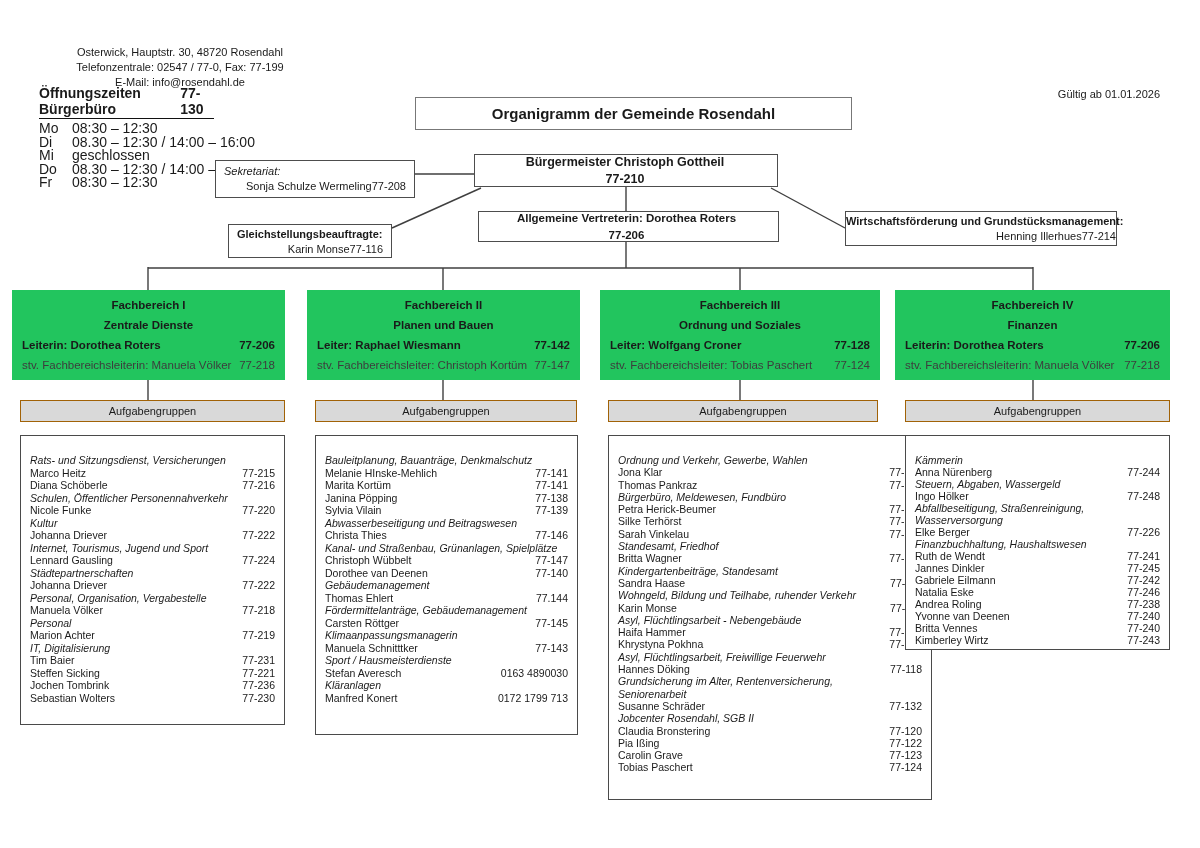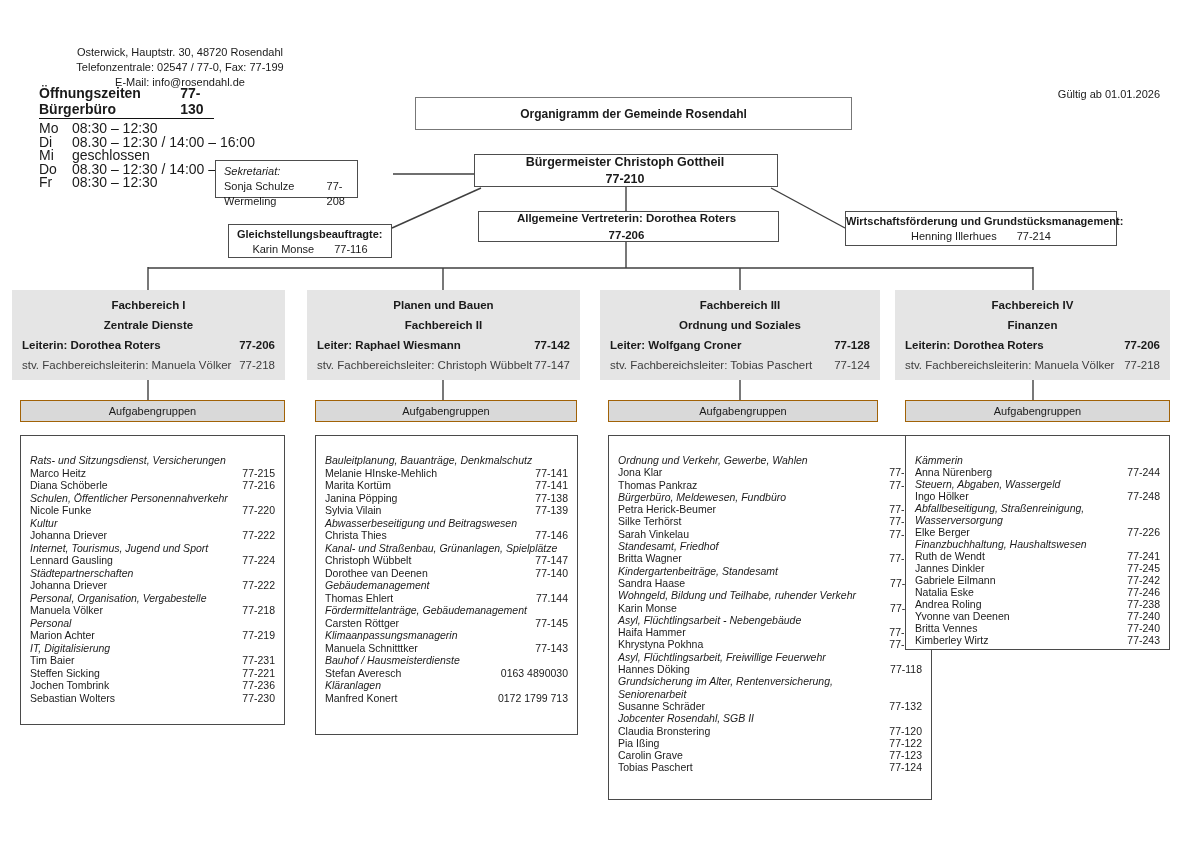--- a/index.html
+++ b/index.html
@@ -11,47 +11,47 @@
   .contact { position:absolute; left:20px; top:45px; width:320px; text-align:center; font-size:11px; line-height:15px; }
   .hours { position:absolute; left:39px; top:85px; font-size:14px; }
   .hours-header { display:flex; justify-content:space-between; width:175px; font-weight:bold; border-bottom:1.5px solid #111; padding-bottom:1px; margin-bottom:3px; }
   .oh-row { display:flex; line-height:13.5px; }
   .oh-day { width:33px; }
 
   .valid-from { position:absolute; left:1040px; top:88px; width:120px; font-size:11px; text-align:right; }
 
   
   .title-box { position:absolute; left:415px; top:97px; width:437px; height:33px; border:1px solid #777;
-               display:flex; align-items:center; justify-content:center; font-size:12px; font-weight:bold; }
+               display:flex; align-items:center; justify-content:center; font-size:15px; font-weight:bold; }
 
   
   .box { position:absolute; border:1px solid #4d4d4d; background:#fff; font-size:11px; }
   .box-mayor { left:474px; top:154px; width:304px; height:33px; display:flex; align-items:center;
                justify-content:space-between; padding:0 32px 0 30px; font-weight:bold; font-size:12.5px;flex-direction:column; }
-  .box-secretariat { left:215px; top:160px; width:143px; height:38px; padding:3px 8px; line-height:15px; }
+  .box-secretariat { left:215px; top:160px; width:200px; height:38px; padding:3px 8px; line-height:15px; }
   .box-equal { left:228px; top:224px; width:164px; height:34px; padding:2px 8px; line-height:14.5px; }
   .box-deputy { left:478px; top:211px; width:301px; height:31px; display:flex; align-items:center;
                 justify-content:space-between; padding:0 28px 0 24px; font-weight:bold; font-size:11.5px;flex-direction:column; }
   .box-econ { left:845px; top:211px; width:272px; height:35px; padding:2px 0; line-height:14.5px; font-size:11px; }
-  .row-split { display:flex; justify-content:center;gap:20px; }
+  .row-split { display:flex; justify-content:flex-end; }
   .lbl-italic { font-style:italic; }
   .lbl-bold { font-weight:bold; white-space:nowrap; }
 
   
   svg.connectors { position:absolute; left:0; top:0; width:1200px; height:848px; pointer-events:none; }
   svg.connectors line { stroke:#3f3f3f; stroke-width:1.4; }
 
   
   .dept-col { position:absolute; top:290px; }
   .col-0 { left:12px;  width:273px; }
   .col-1 { left:307px; width:273px; }
   .col-2 { left:600px; width:280px; }
   .col-3 { left:895px; width:275px; }
 
-  .dept-header { width:100%; height:90px; background:#e5e5e5; padding:5px 10px; font-size:11.5px; }
+  .dept-header { width:100%; height:90px; background:#22c55e; padding:5px 10px; font-size:11.5px; }
   .dept-header .hrow { line-height:20px; }
   .hrow.center { text-align:center; font-weight:bold; }
   .hrow.leader { display:flex; justify-content:space-between; font-weight:bold; }
   .hrow.stv { display:flex; justify-content:space-between; color:#3d3d3d; }
 
   .aufgaben-box { position:absolute; top:110px; height:22px; background:#d9d9d9; border:1px solid #a16207;
                   display:flex; align-items:center; justify-content:center; font-size:11px; }
   .col-0 .aufgaben-box { left:8px;  width:265px; }
   .col-1 .aufgaben-box { left:8px;  width:262px; }
   .col-2 .aufgaben-box { left:8px;  width:270px; }
@@ -248,28 +248,28 @@
           <div class="member-row">
             <span>Sebastian Wolters</span>
             <span>77-230</span>
           </div>
         </div>
       </div>
   </div>
 
   <div class="dept-col col-1">
     <div class="dept-header">
+      <div class="hrow center">Fachbereich II</div>
       <div class="hrow center">Planen und Bauen</div>
-      <div class="hrow center">Fachbereich II</div>
       <div class="hrow leader">
         <span>Leiter: Raphael Wiesmann</span>
         <span>77-142</span>
       </div>
       <div class="hrow stv">
-        <span>stv. Fachbereichsleiter: Christoph Wübbelt</span>
+        <span>stv. Fachbereichsleiter: Christoph Kortüm</span>
         <span>77-147</span>
       </div>
     </div>
     <div class="aufgaben-box">Aufgabengruppen</div>
     <div class="list">
         <div class="group">
           <div class="group-heading">Bauleitplanung, Bauanträge, Denkmalschutz</div>
           <div class="member-row">
             <span>Melanie HInske-Mehlich</span>
             <span>77-141</span>
@@ -320,21 +320,21 @@
           </div>
         </div>
         <div class="group">
           <div class="group-heading">Klimaanpassungsmanagerin</div>
           <div class="member-row">
             <span>Manuela Schnitttker</span>
             <span>77-143</span>
           </div>
         </div>
         <div class="group">
-          <div class="group-heading">Bauhof / Hausmeisterdienste</div>
+          <div class="group-heading">Sport / Hausmeisterdienste</div>
           <div class="member-row">
             <span>Stefan Averesch</span>
             <span>0163 4890030</span>
           </div>
         </div>
         <div class="group">
           <div class="group-heading">Kläranlagen</div>
           <div class="member-row">
             <span>Manfred Konert</span>
             <span>0172 1799 713</span>

